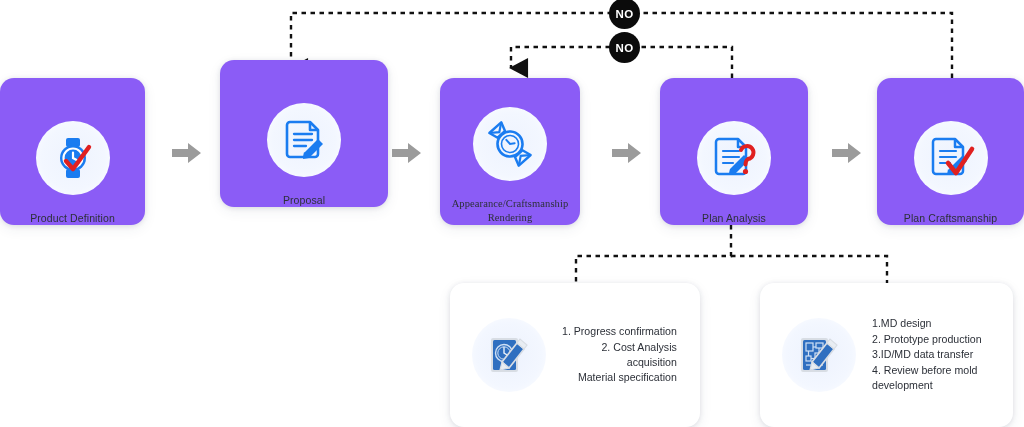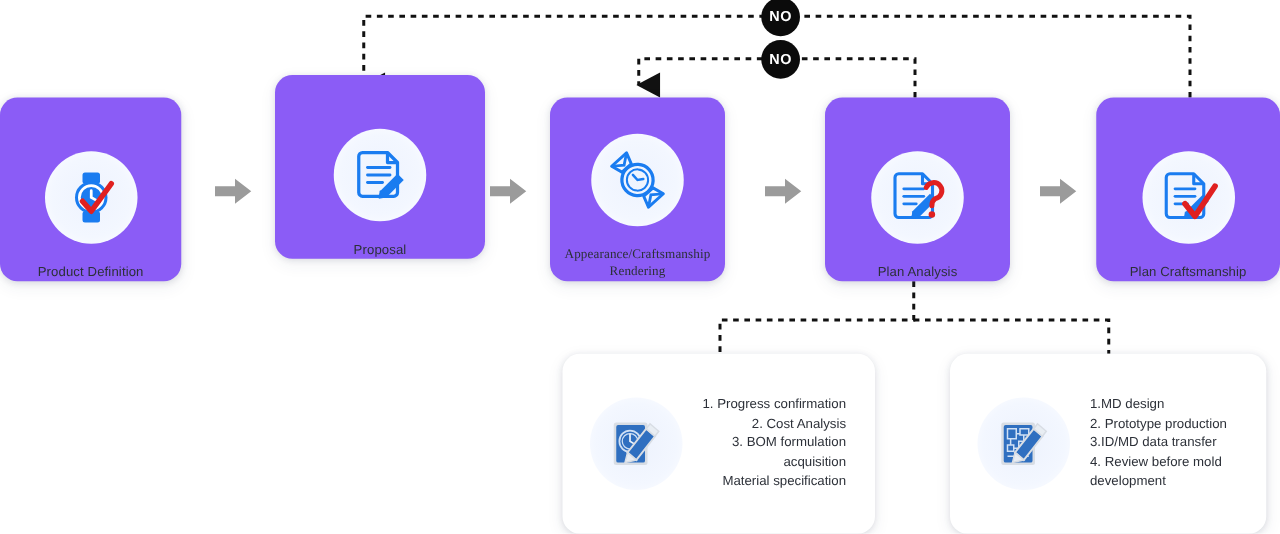--- a/index.html
+++ b/index.html
@@ -241,21 +241,20 @@
         <circle cx="19" cy="22" r="6.2" fill="none" stroke="#cfe0f5" stroke-width="1"></circle>
         <path d="M19,16.5 L19,22 L23,24.5" stroke="#eaf2fb" stroke-width="1.4" fill="none" stroke-linecap="round"></path>
         <path d="M32,12 l7,6 l-15,19 l-7,-6 z" fill="#2f6fc0" stroke="#d8dde4" stroke-width="1.6"></path>
         <path d="M17,31 l7,6 l-9,2 z" fill="#e8edf3" stroke="#d8dde4" stroke-width="1.2"></path>
         <path d="M32,12 l7,6 l3,-4 l-7,-6 z" fill="#e8edf3" stroke="#d8dde4" stroke-width="1.2"></path>
       </svg>
     </div>
     <ul>
       <li>1. Progress confirmation</li>
       <li>2. Cost Analysis</li>
-      <li>3. BOM formulation</li>
       <li>acquisition</li>
       <li>Material specification</li>
     </ul>
   </div>
 
   <div class="detail" style="left:760px; top:283px; width:253px; height:144px;">
     <div class="diconwrap">
       <svg width="48" height="48" viewBox="0 0 48 48">
         <rect x="6" y="7" width="27" height="34" rx="2" fill="#d8dde4"></rect>
         <rect x="8" y="9" width="23" height="30" rx="1.5" fill="#2f6fc0"></rect>

